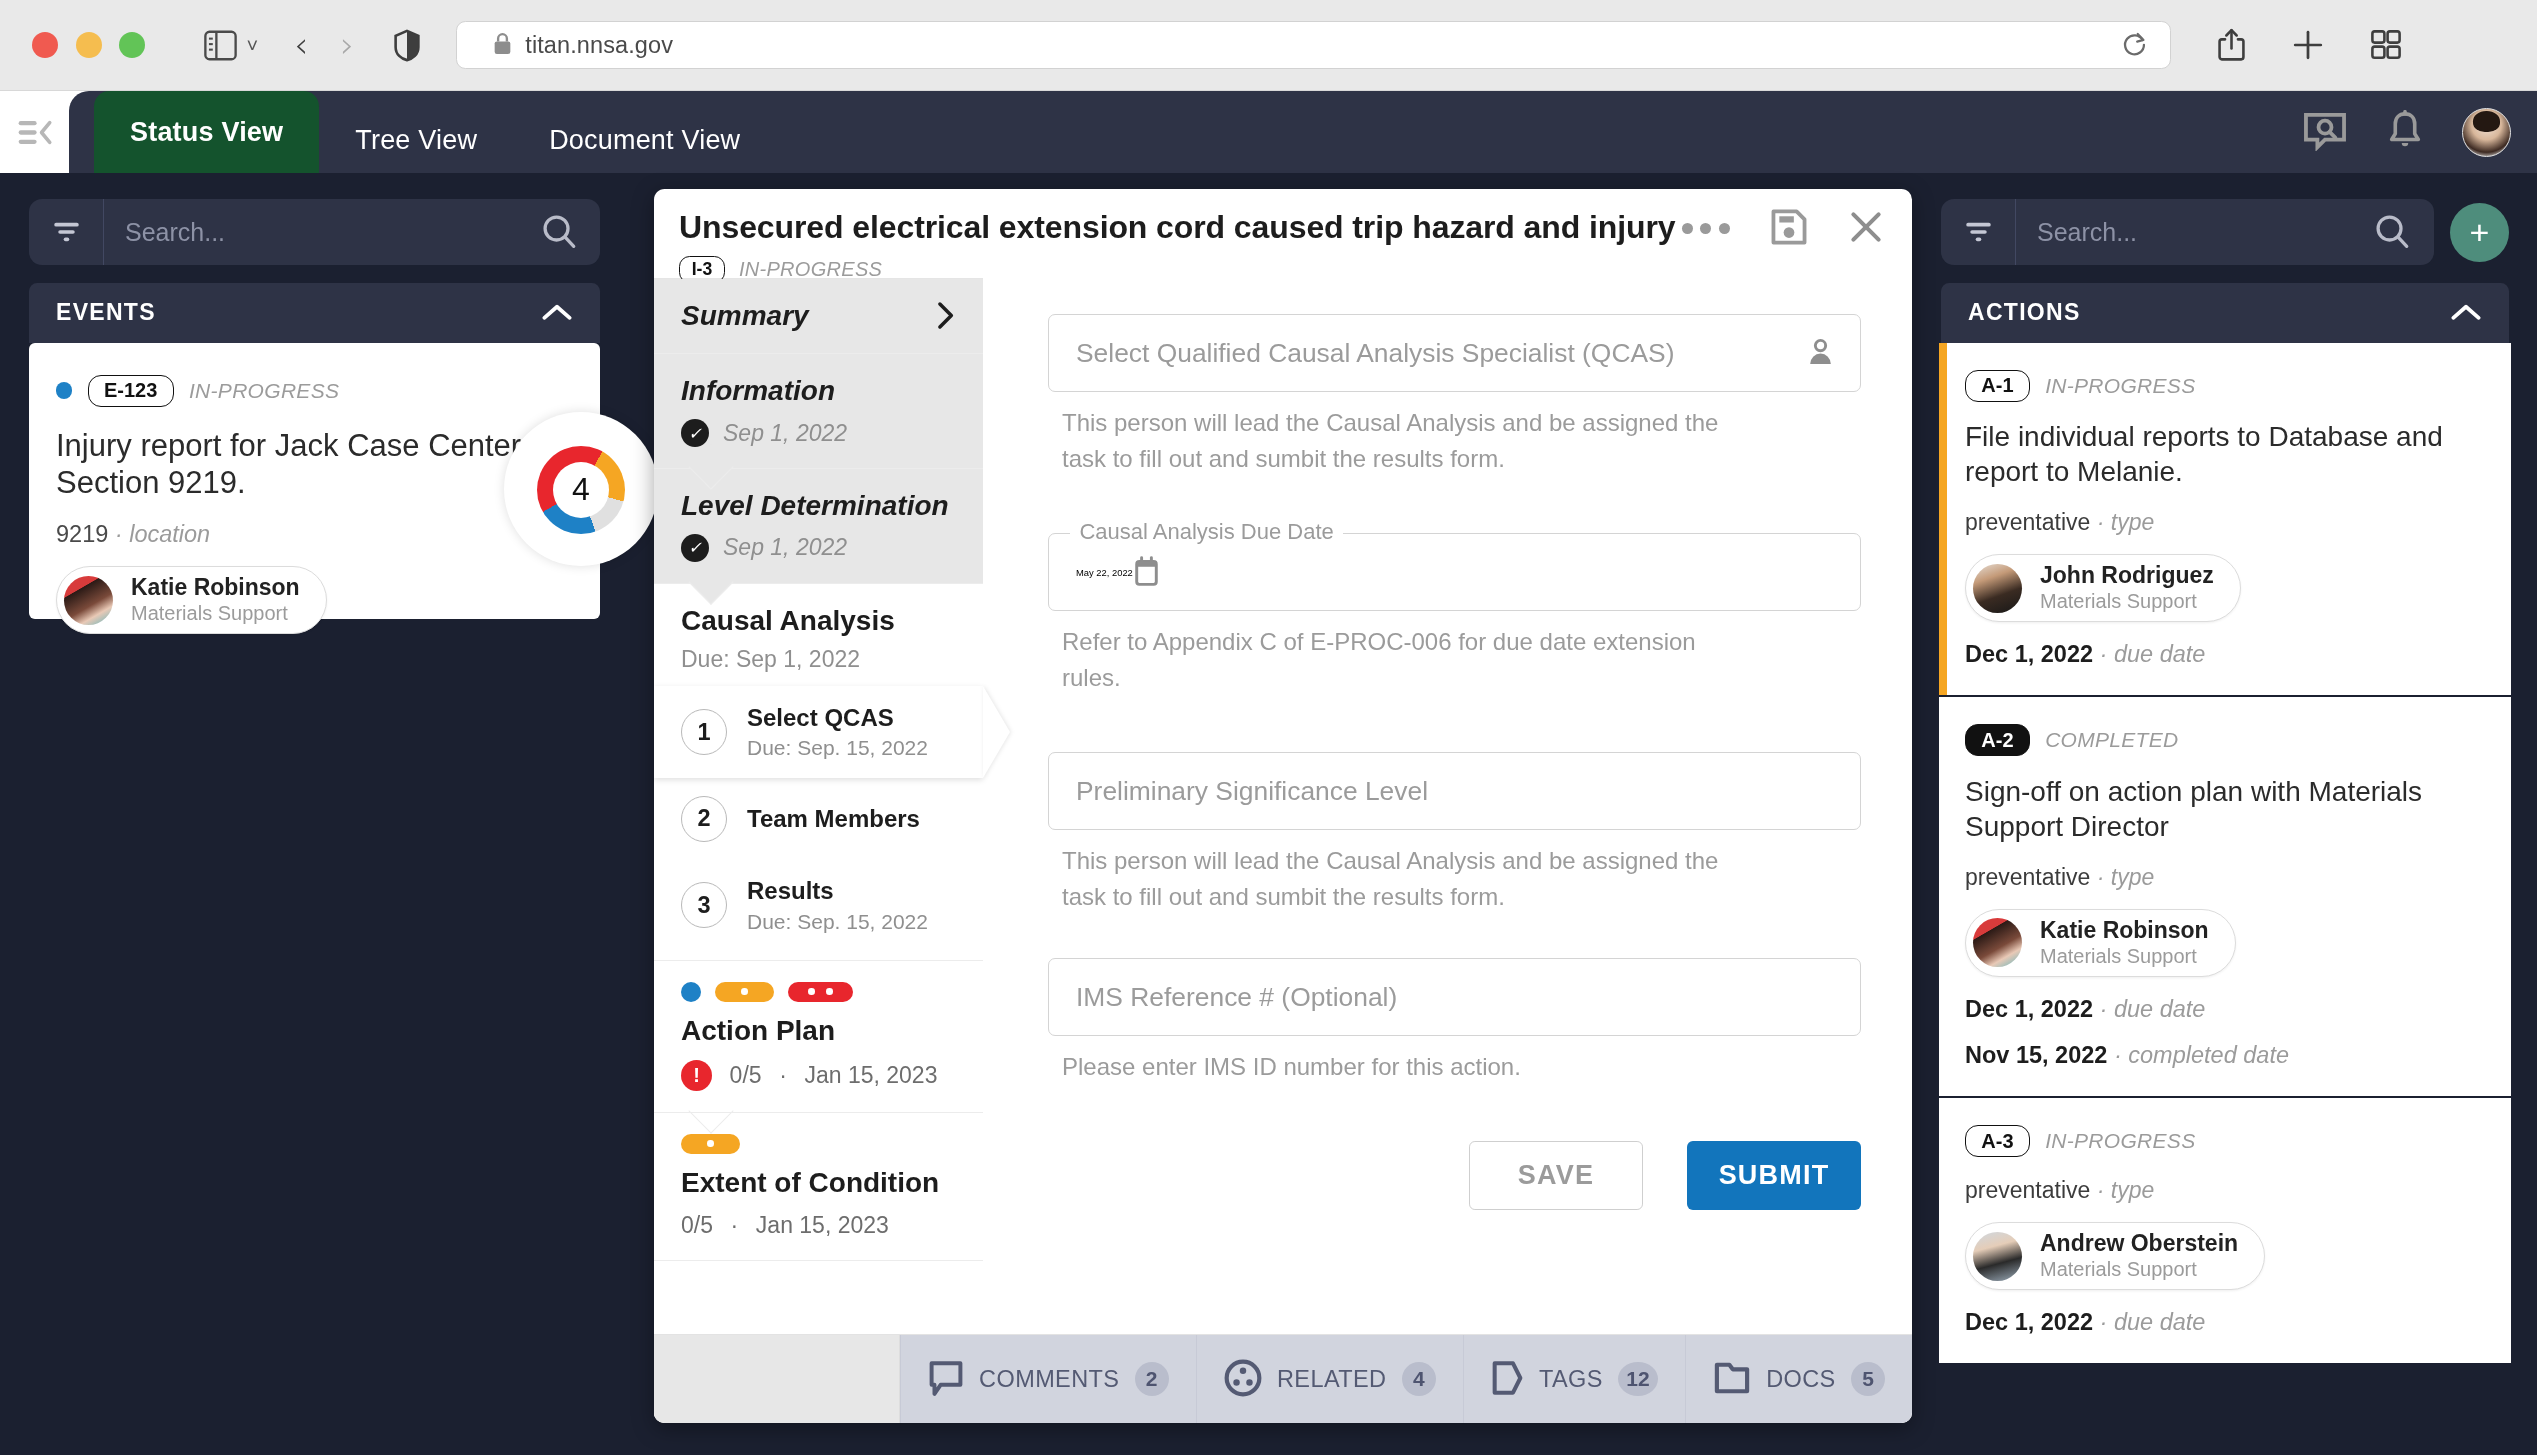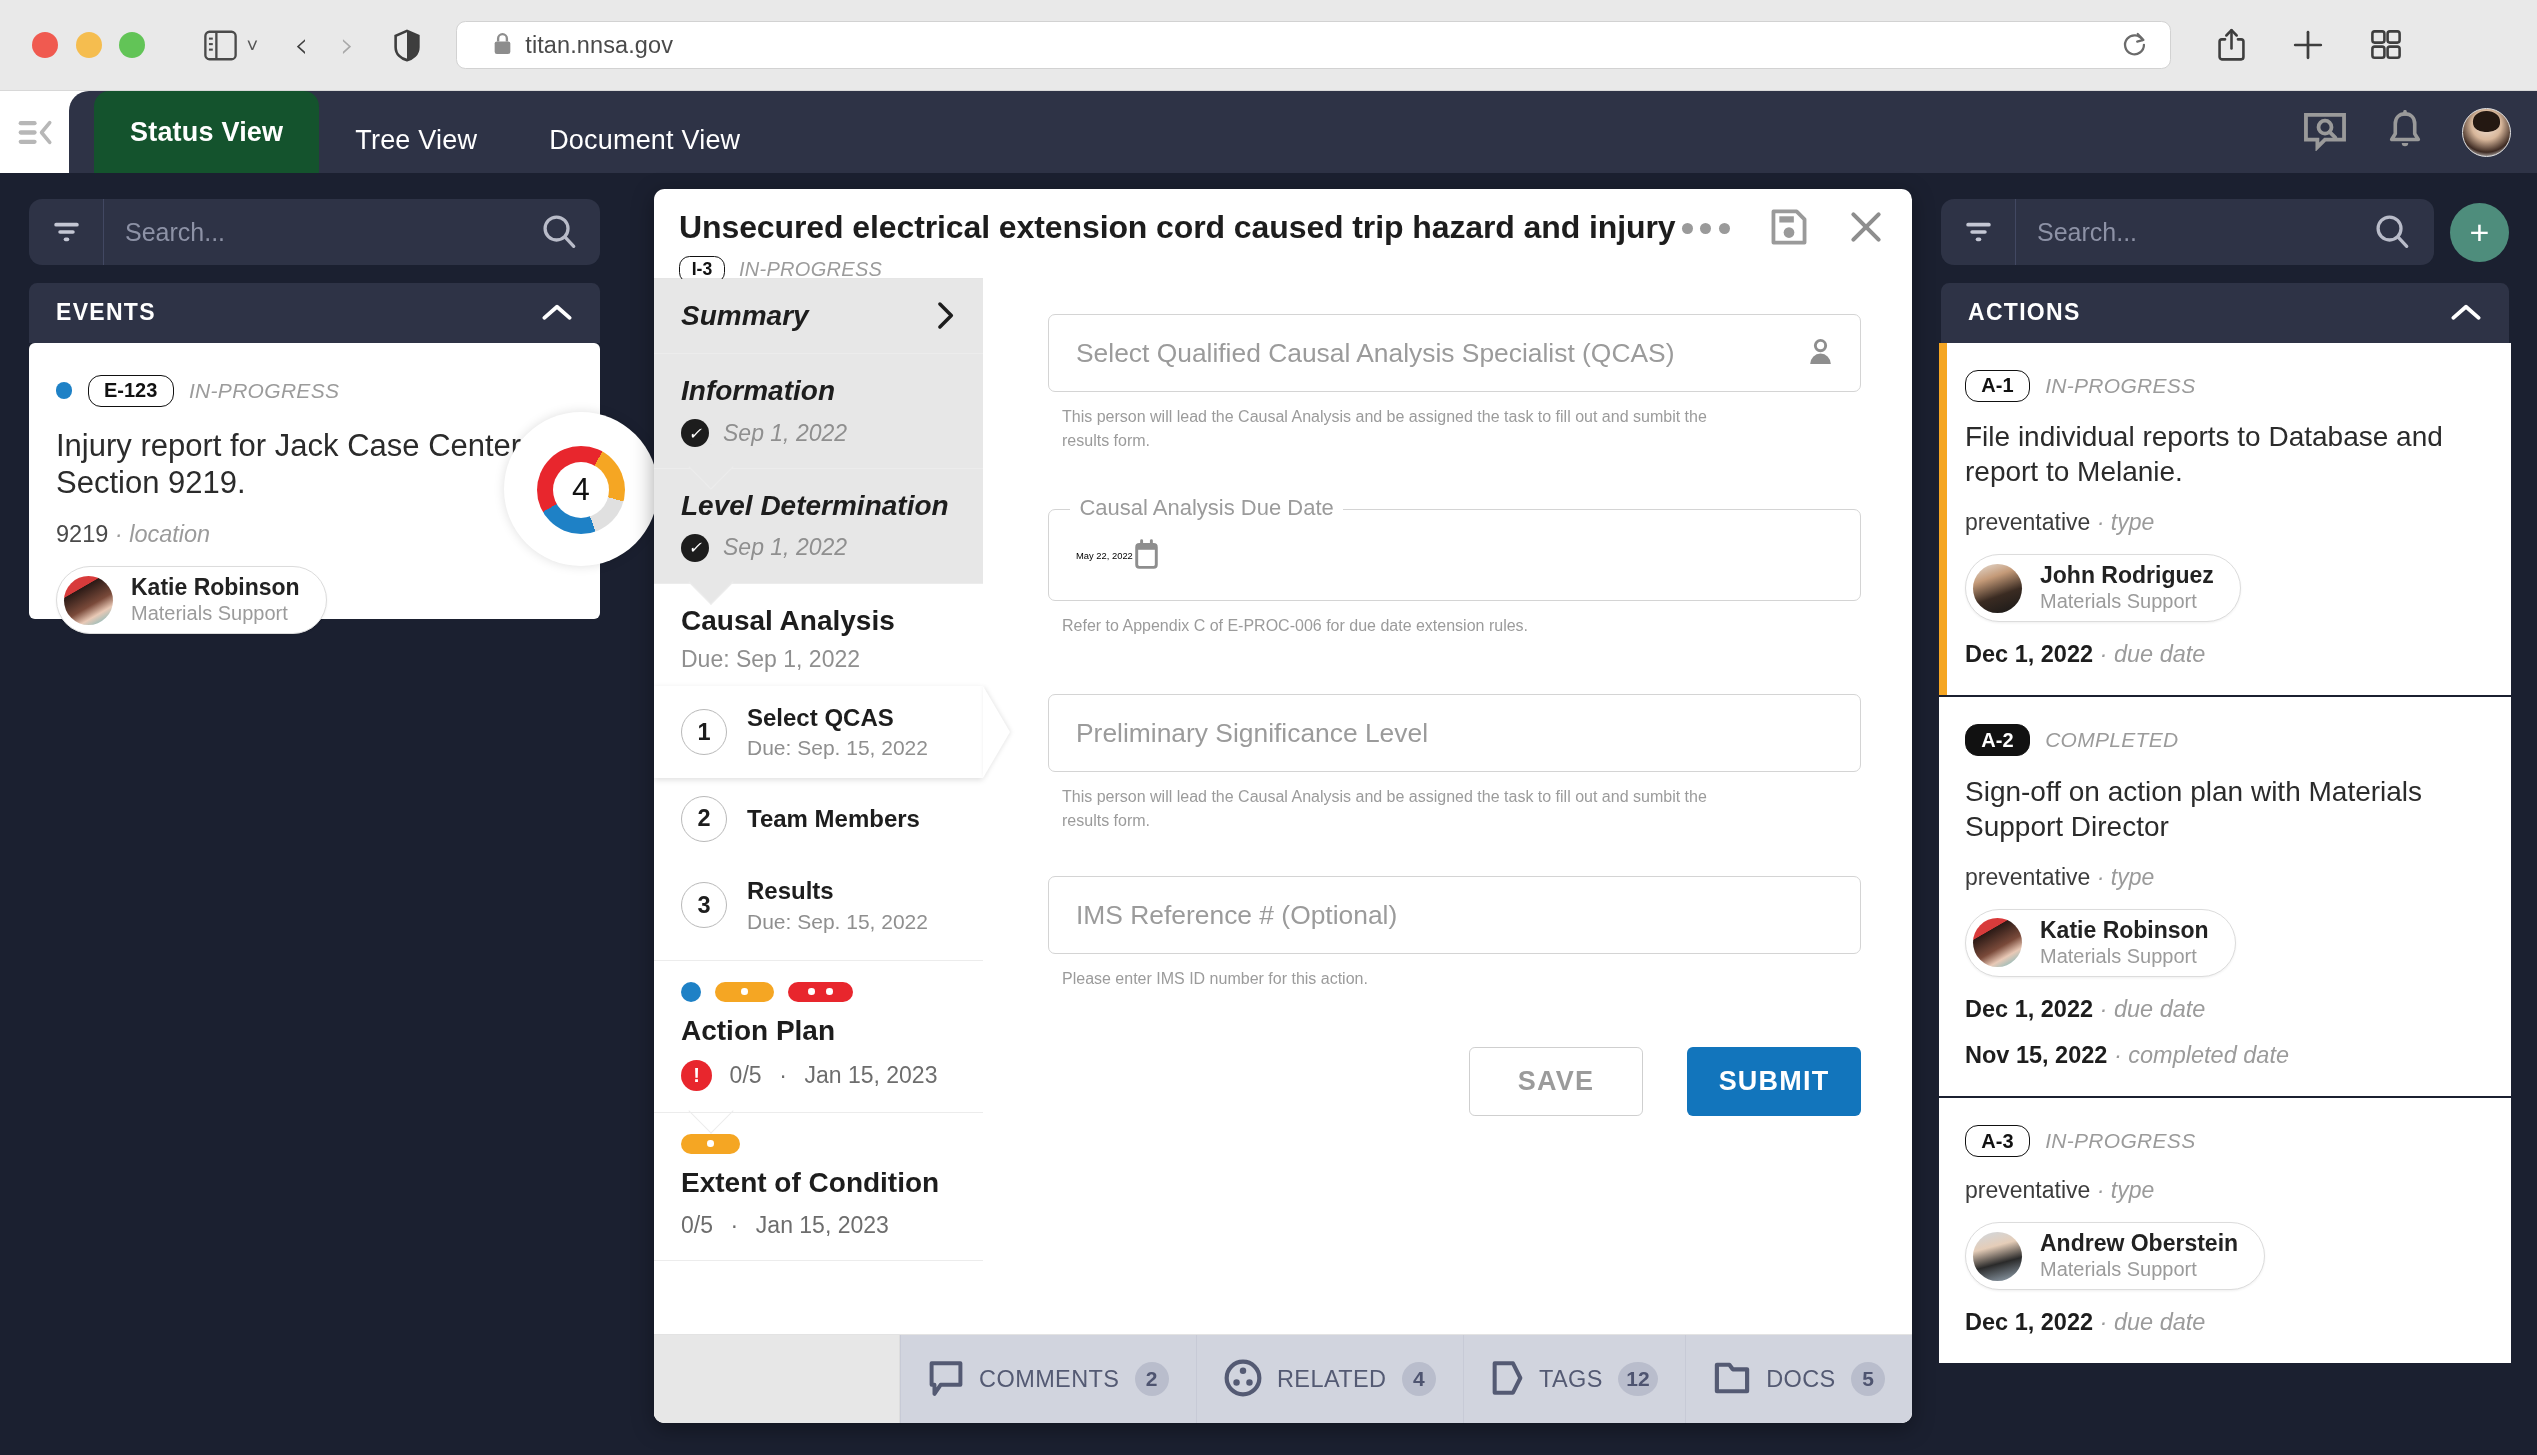--- a/index.html
+++ b/index.html
@@ -231,23 +231,23 @@
   }
   .plan-meta{ display:flex; align-items:center; gap:17.6px; margin-top:13px; font-size:23px; color:#6d6d6d;}
 
   .form{ flex:1; padding:36px 51px 0 65px; }
   .field{
     border:1.2px solid #d4d4d4; border-radius:7px; height:78px;
     display:flex; align-items:center; padding:0 27px; position:relative;
   }
   .field .ph{ font-size:26.4px; color:#9b9b9b; }
   .field .ficon{ position:absolute; right:25px; top:50%; transform:translateY(-50%); }
-  .helper{ font-size:16px; color:#9b9b9b; line-height:1.5; margin:13px 0 0 14px; max-width:693px;}
+  .helper{ font-size:24px; color:#9b9b9b; line-height:1.5; margin:13px 0 0 14px; max-width:693px;}
   .fieldset{
-    border:1.2px solid #d4d4d4; border-radius:7px; height:92px;
+    border:1.2px solid #d4d4d4; border-radius:7px; height:78px;
     display:flex; align-items:center; padding:12px 27px; position:relative;
     margin-top:56px;
   }
   .legend{
     position:absolute; top:-15.3px; left:21px; background:#fff; padding:0 9.4px;
     font-size:22px; color:#9b9b9b;
   }
   .gap-lg{ height:56px; }
   .gap-md{ height:43px; }
   .btnrow{ display:flex; justify-content:flex-end; gap:20px; margin-top:56px; }

